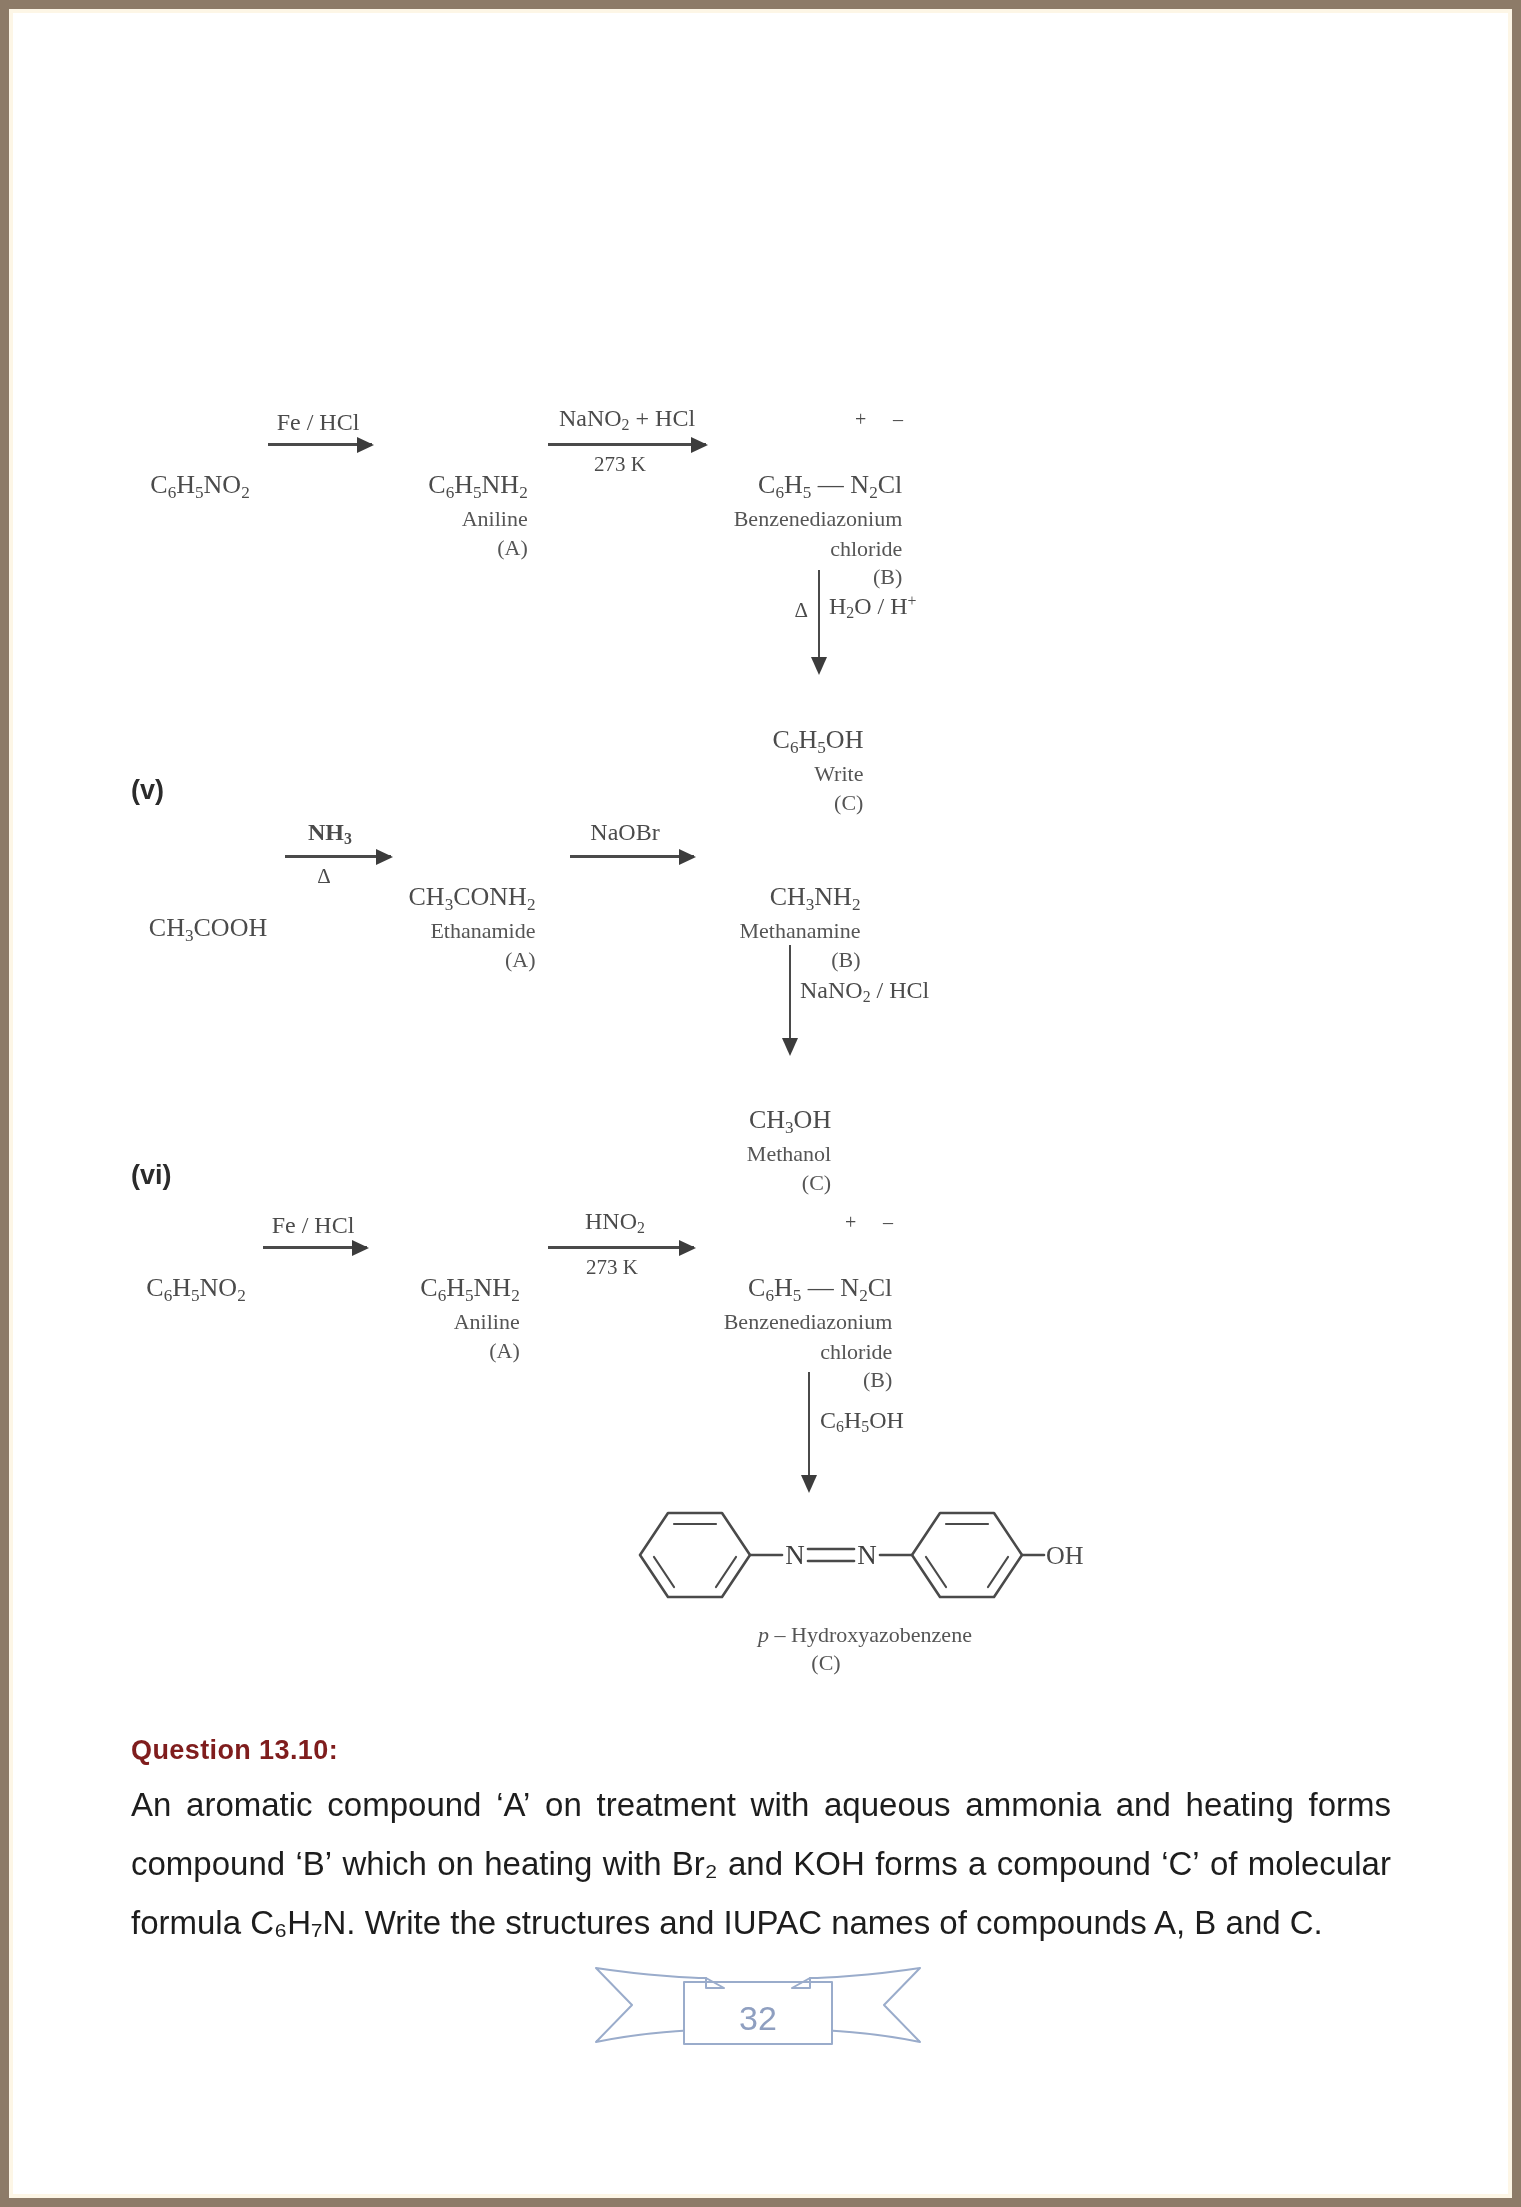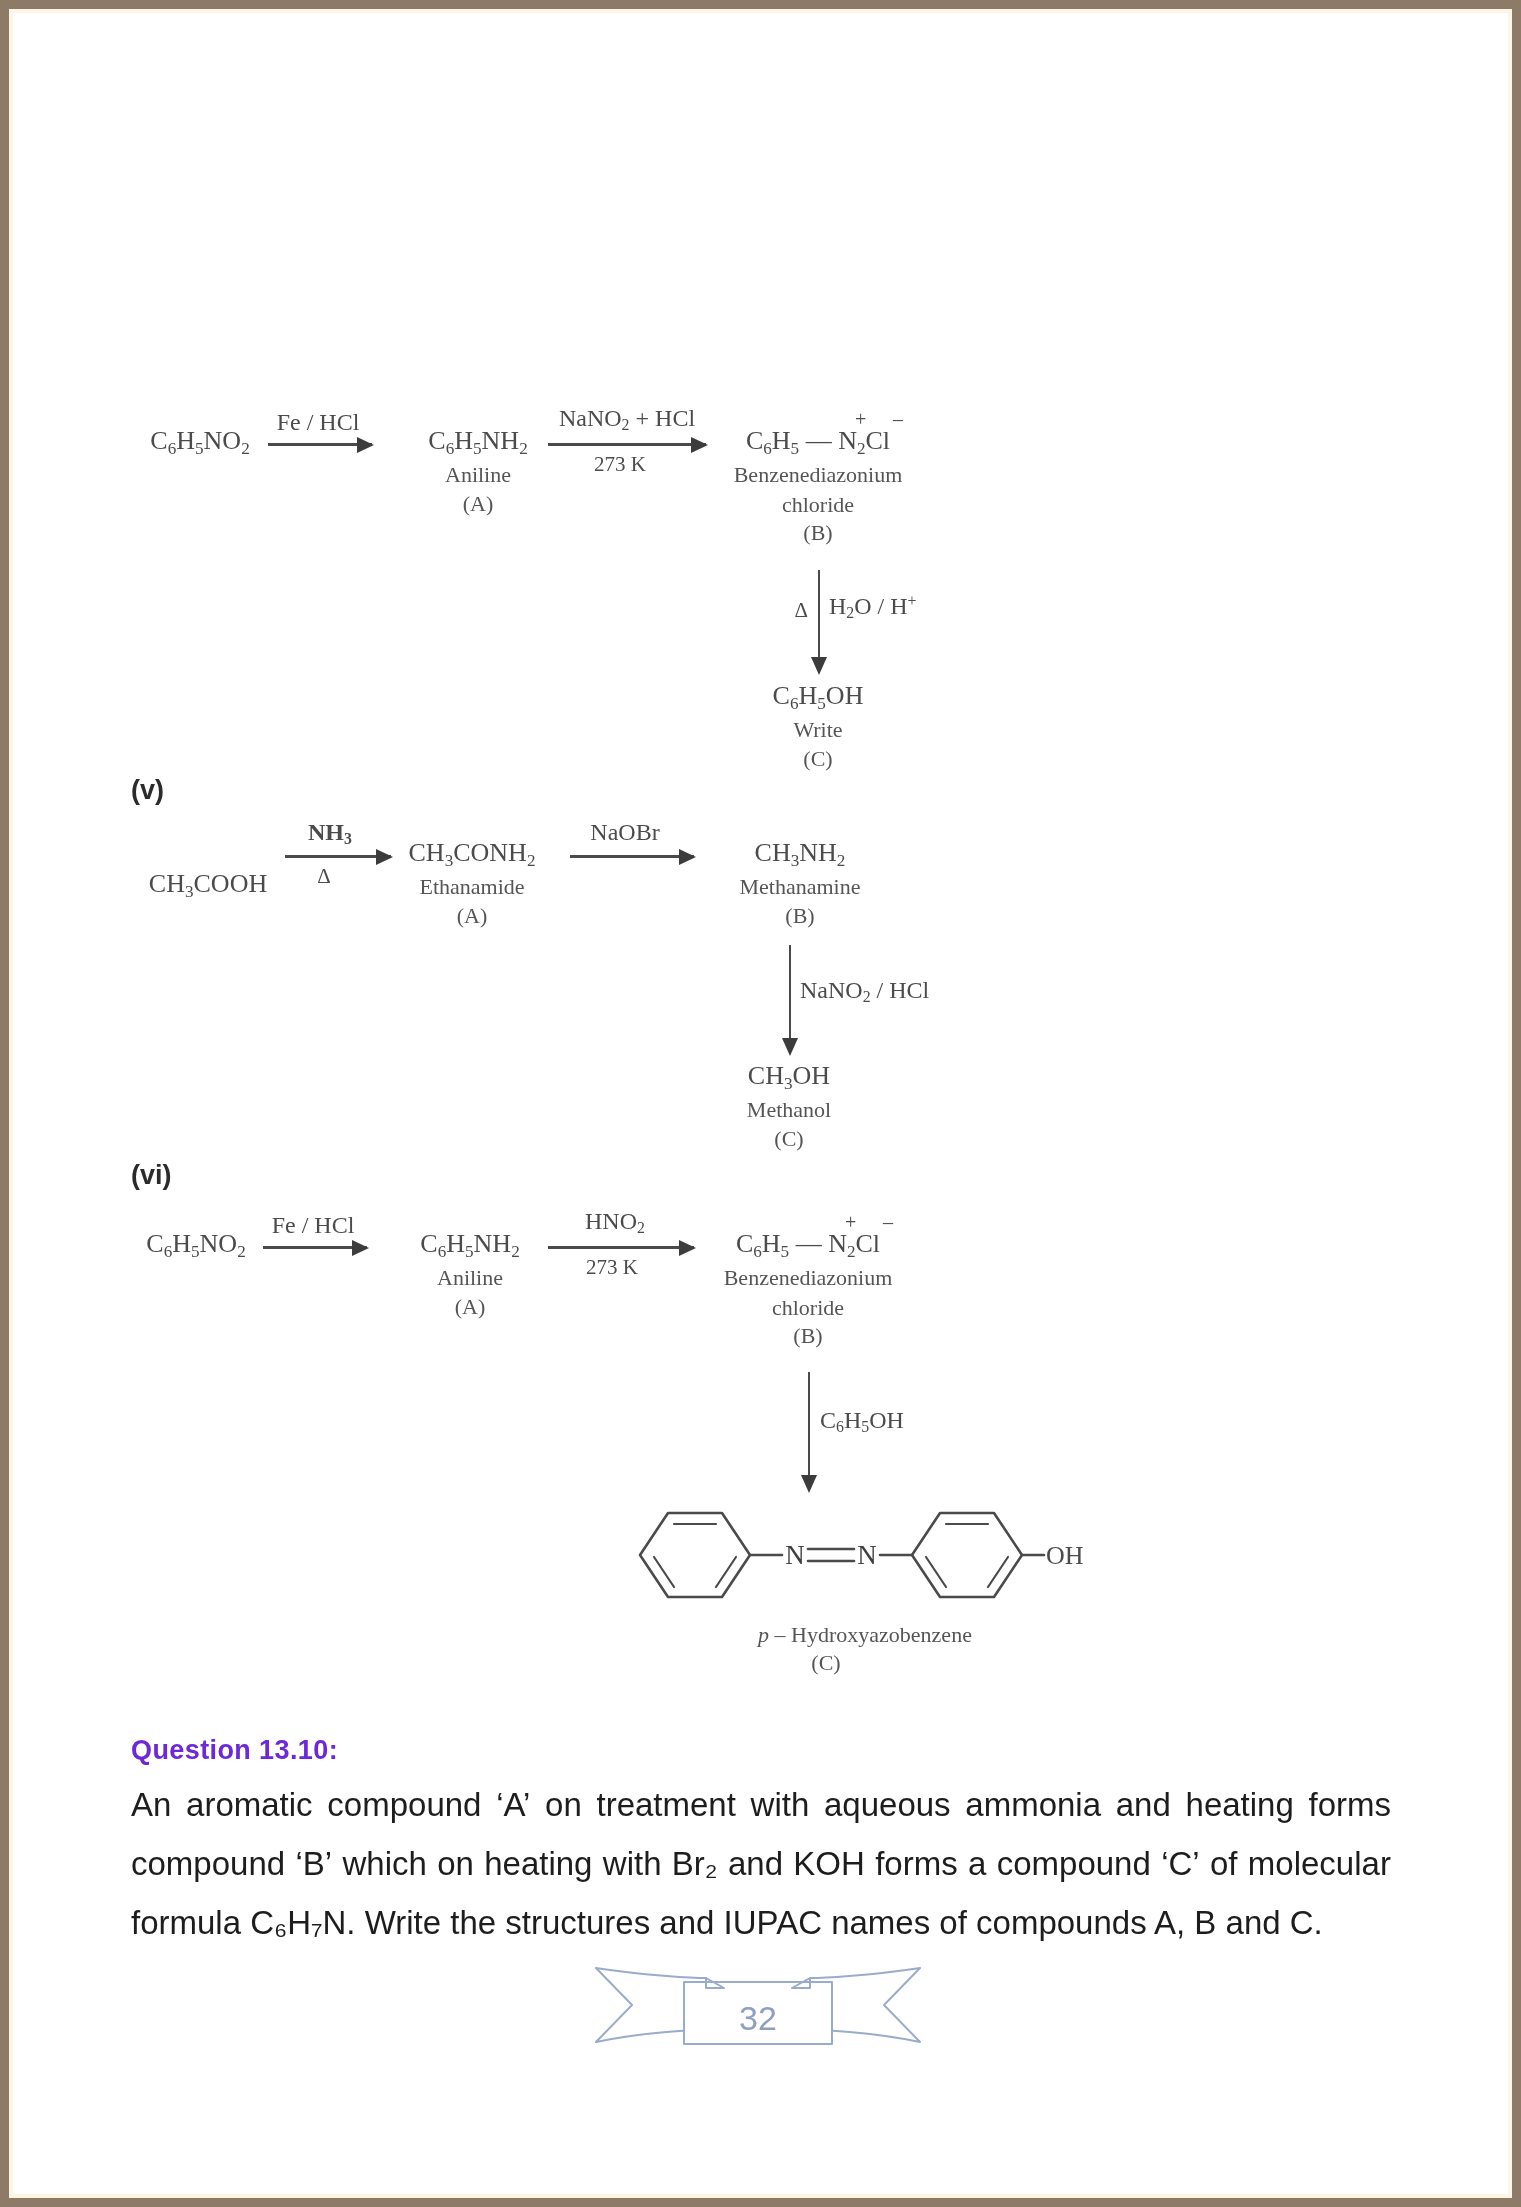--- a/index.html
+++ b/index.html
@@ -58,21 +58,22 @@
     font-family: "Liberation Sans", sans-serif;
     font-weight: bold;
     font-size: 27px;
     color: #2b2b2b;
   }
 
   
   .node {
     position: absolute;
     transform: translateX(-50%);
-    text-align: center;
+    text-align: right;
+    margin-top: 44px;
   }
   .node > div { margin: 0; padding: 0; }
   .node .formula { line-height: 1.2; }
   .node .name    { line-height: 1.25; margin-top: 2px; }
   .node .tag     { line-height: 1.25; margin-top: 1px; }
 
   
   .h-arrow {
     position: absolute;
     height: 3px;
@@ -144,21 +145,21 @@
   #question-block {
     position: absolute;
     left: 131px;
     top: 1735px;
     width: 1260px;
   }
   #question-heading {
     font-family: "Liberation Sans", sans-serif;
     font-weight: bold;
     font-size: 27px;
-    color: #6d28d9;
+    color: #7f1d1d;
     letter-spacing: 0.4px;
     margin-bottom: 22px;
   }
   .q-line {
     font-family: "Liberation Sans", sans-serif;
     font-size: 33px;
     color: #1d1d1d;
     line-height: 1.0;
     margin-bottom: 26px;
     white-space: nowrap;

